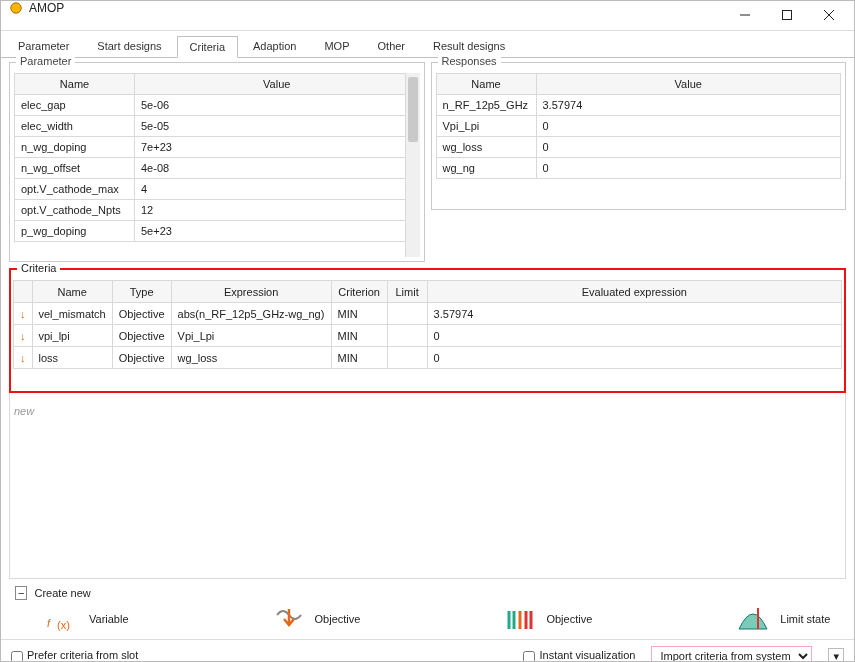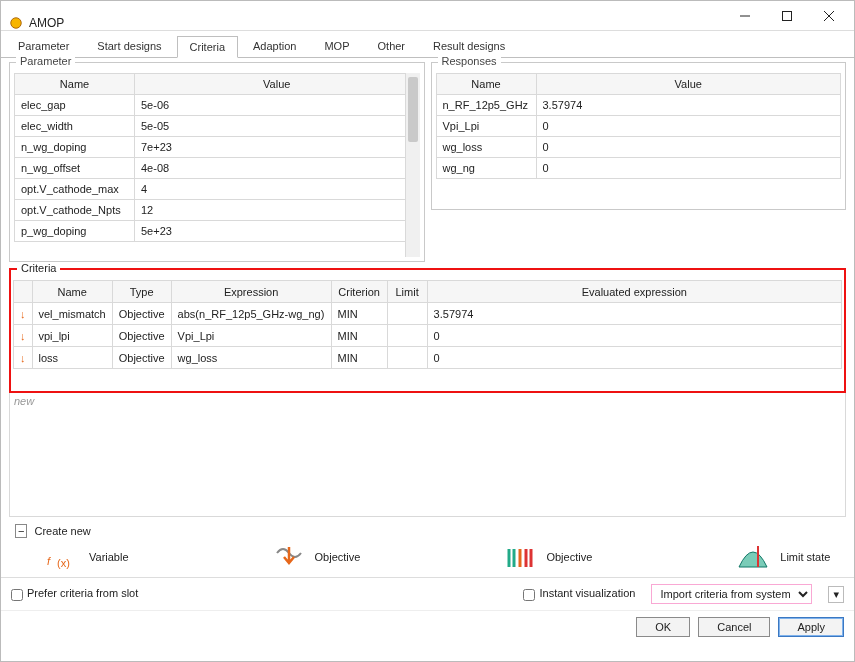--- a/index.html
+++ b/index.html
@@ -1,18 +1,18 @@
 <!DOCTYPE html>
 <html><head>
 <meta charset="utf-8">
 <style>
 * { box-sizing: border-box; margin: 0; padding: 0; font-family: "Segoe UI", Tahoma, sans-serif; font-size: 11px; color: #222; }
 body { background: #fff; width: 855px; height: 662px; overflow: hidden; border: 1px solid #bbb; }
 
-.titlebar { height: 30px; display: flex; align-items: flex-end; padding: 0 4px 0 8px; border-bottom: 1px solid #ddd; }
+.titlebar { height: 30px; display: flex; align-items: flex-start; padding: 0 4px 0 8px; border-bottom: 1px solid #ddd; }
 .titlebar .app-icon { width: 14px; height: 14px; margin-right: 6px; }
 .titlebar .title { flex: 1; font-size: 12px; }
 .titlebar .win-btn { width: 42px; height: 28px; display: flex; align-items: center; justify-content: center; cursor: pointer; }
 .titlebar .win-btn svg { pointer-events: none; }
 
 .tabs { display: flex; border-bottom: 1px solid #bfbfbf; padding: 4px 4px 0 4px; }
 .tab { padding: 4px 12px; border: 1px solid transparent; margin-right: 2px; cursor: pointer; color:#333; }
 .tab.active { border: 1px solid #bfbfbf; border-bottom: 1px solid #fff; background: #fff; position: relative; top: 1px; }
 
 .top-panels { display: flex; gap: 6px; padding: 4px 8px 0 8px; }
@@ -30,21 +30,21 @@
 .scroll-thumb { position:absolute; left:2px; right:2px; top:4px; height:65px; background:#c9c9c9; border-radius:2px;}
 
 .crit-fieldset { margin: 6px 8px 0 8px; border: 2px solid #e11; position: relative; padding: 10px 2px 2px 2px; height: 125px;}
 .crit-fieldset .legend { position:absolute; top:-8px; left:6px; background:#fff; padding:0 4px; }
 
 .crit-tbl { width: 100%; border-collapse: collapse; }
 .crit-tbl th, .crit-tbl td { border: 1px solid #d9d9d9; padding: 3px 6px; height:22px; font-size:11px; white-space:nowrap;}
 .crit-tbl th { background:#f6f6f6; font-weight:normal; text-align:center;}
 .crit-tbl .flag { color:#e6671a; font-weight:bold; width:14px; text-align:center;}
 
-.big-area { margin: 0 8px; border: 1px solid #d9d9d9; border-top:none; padding: 2px 4px; height:124px;}
+.big-area { margin: 0 8px; border: 1px solid #d9d9d9; border-top:none; padding: 12px 4px; height:186px;}
 .big-area .new { color:#999; font-style:italic;}
 
 .create-row { margin:4px 14px 0 14px;}
 .create-row .cr-lbl { margin-bottom:6px; display:block;margin-top:8px;}
 .create-icons { display:flex; gap:144px; padding-left:30px; align-items:center;}
 .create-icons .ci { display:flex; align-items:center; gap:10px; cursor:pointer;}
 .create-icons .ci span.txt { font-size:11px;}
 
 .bottom1 { display:flex; align-items:center; padding:6px 10px; border-top:1px solid #ddd; margin-top:6px; gap:16px;}
 .bottom1 .fill { flex:1;}

